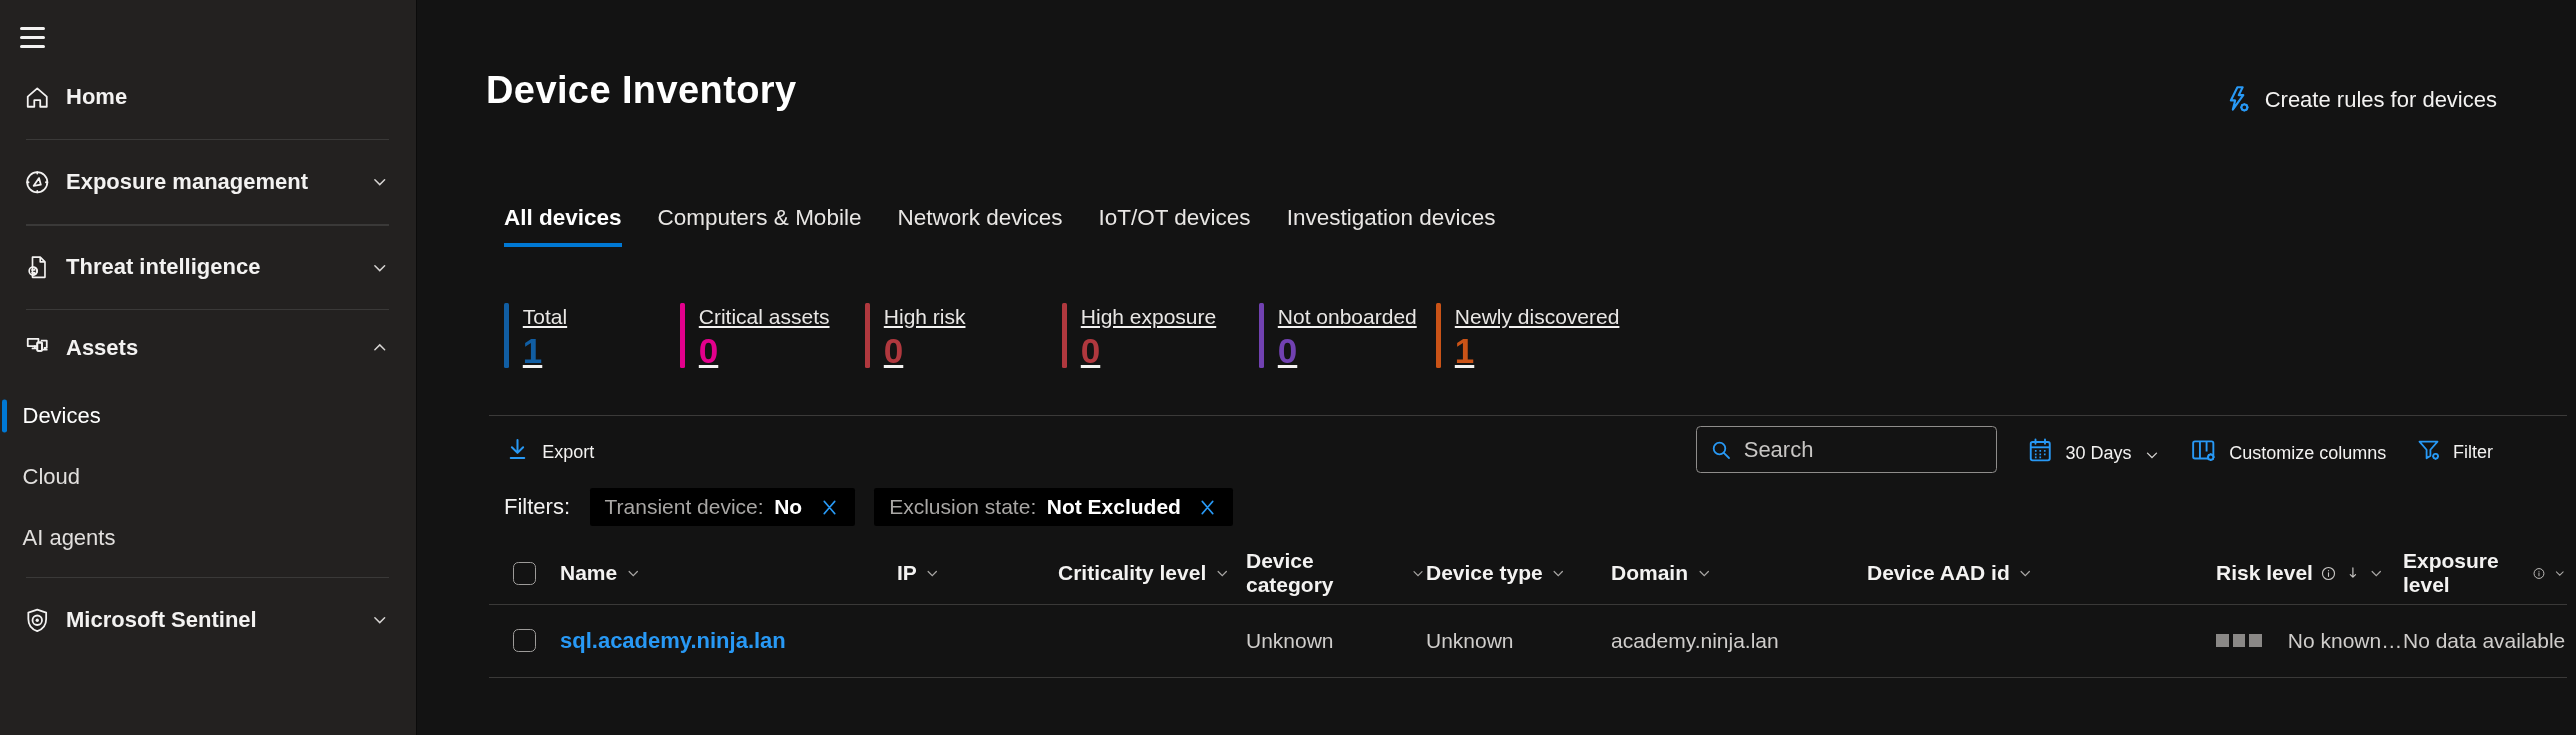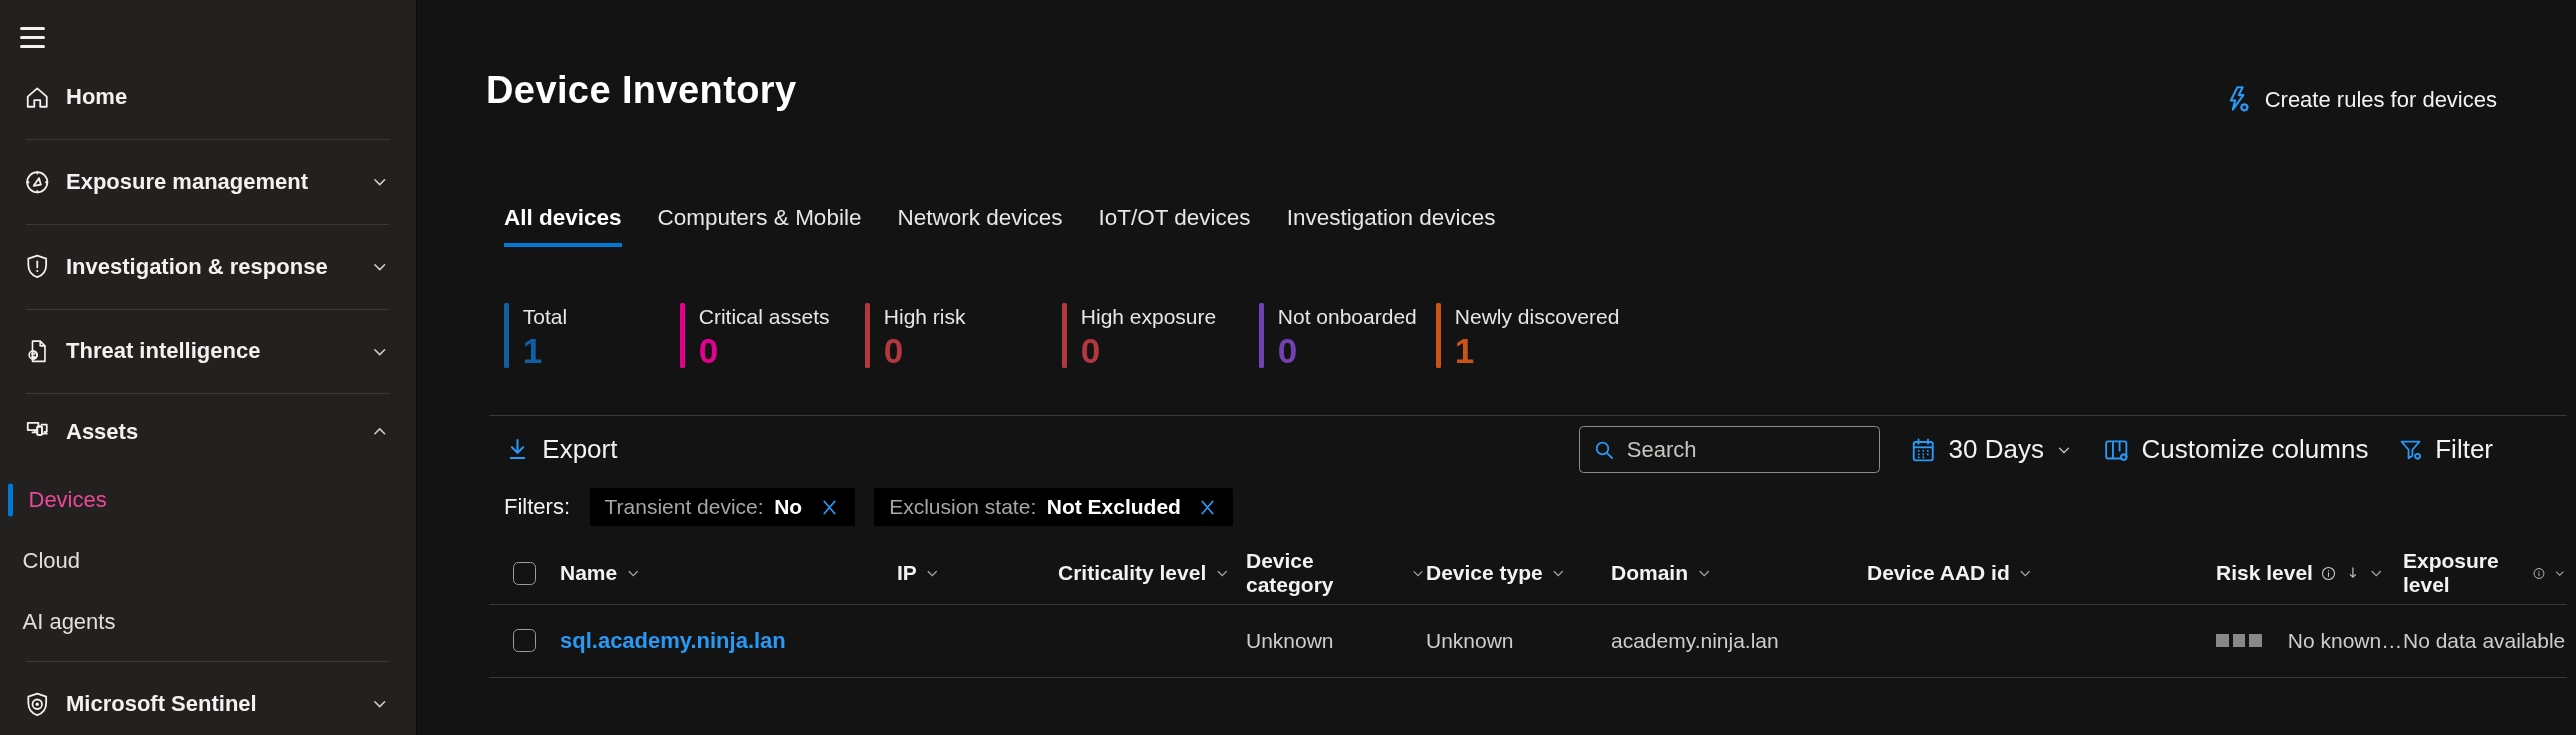--- a/index.html
+++ b/index.html
@@ -13,48 +13,48 @@
   .hamburger span { display:block; height:3px; background:#f3f2f1; border-radius:1.5px; margin-bottom:6px; }
   .hamburger span:last-child { margin-bottom:0; }
   nav { position:absolute; top:55px; left:0; right:0; }
   .nav-item { display:flex; align-items:center; height:84px; padding:0 27px 0 22.5px; cursor:pointer; }
   .nav-item .nav-label { margin-left:15px; font-size:22px; font-weight:600; color:#f3f2f1; }
   .nav-item .chev { margin-left:auto; }
   .nav-divider { height:0.8px; background:#3a3938; margin:0 27px 0 26px; }
   .nav-item.compact { height:75px; }
   .sub-item { position:relative; display:flex; align-items:center; height:61px; padding-left:22.5px;
     font-size:22px; color:#e1dfdd; cursor:pointer; }
-  .sub-item.selected { color:#ec4899;margin-left:6px; }
+  .sub-item.selected { color:#ffffff; }
   .sel-bar { position:absolute; left:1.5px; top:50%; transform:translateY(-50%); width:5.3px; height:33px;
     background:var(--selection,#0078d4); border-radius:2.3px; }
   .sub-gap { height:9px; }
   svg.ic { flex:none; }
 
   
   .main { position:relative; flex:1; min-width:0; background:#131313; }
   h1 { margin:69px 0 0 69px; font-size:38px; font-weight:700; letter-spacing:0.4px; color:#ffffff; }
   .create-rules { position:absolute; top:84px; right:79px; display:flex; align-items:center; gap:12px;
     background:none; border:none; color:#f3f2f1; font-size:22px; font-family:inherit; cursor:pointer; }
 
   .tabs { display:flex; gap:36px; margin:93px 0 0 87px; }
   .tab { font-size:22.5px; color:#e8e6e4; padding-bottom:12px; border-bottom:4.5px solid transparent; cursor:pointer; }
   .tab.selected { color:#ffffff; font-weight:700; border-bottom-color:var(--selection,#0078d4); }
 
-  .stats { display:flex; margin:56px 0 0 87px; }
+  .stats { display:flex; margin:56px 0 0 87px;text-decoration:underline; }
   .stat { display:flex; gap:13.5px; }
   .stat-bar { width:5.3px; height:65px; border-radius:1.5px; flex:none; }
   .stat-label { font-size:21px; color:#e8e6e4; margin-top:1.5px; }
   .stat-value { font-size:35px; font-weight:700; margin-top:4.5px; line-height:1; }
   .stat.w1{width:176px}.stat.w2{width:185px}.stat.w3{width:197px}.stat.w4{width:197px}.stat.w5{width:177px}
 
   .hr { margin:47px 9px 0 72px; height:0.8px; background:#3b3a39; }
 
   .toolbar { display:flex; align-items:center; height:68px; margin:0 83px 0 87px; }
-  .tool-btn { display:flex; align-items:center; gap:11.3px; background:none; border:none; color:#f3f2f1;
-    font-size:26px; font-family:inherit; cursor:pointer; }
+  .tool-btn { display:flex; align-items:flex-end; gap:11.3px; background:none; border:none; color:#f3f2f1;
+    font-size:18px; font-family:inherit; cursor:pointer; }
   .toolbar-right { margin-left:auto; display:flex; align-items:center; gap:28.5px; }
   .searchbox { display:flex; align-items:center; gap:10.5px; width:301px; height:47px;
     border:1.5px solid #8f8d8b; border-radius:4.5px; padding:0 12px; background:transparent; }
   .searchbox input { flex:1; min-width:0; background:transparent; border:none; outline:none;
     font-size:22px; color:#f3f2f1; font-family:inherit; }
   .searchbox input::placeholder { color:#c8c6c4; }
 
   .filters-row { display:flex; align-items:center; gap:19.5px; margin:4.5px 0 0 87px; }
   .filters-label { font-size:22px; color:#f3f2f1; }
   .chip { display:flex; align-items:center; gap:10.5px; height:38px; padding:0 15px;
@@ -104,31 +104,20 @@
           <path d="M9 15 L13.5 8.5 L15 14 Z" stroke-linejoin="round"></path>
           <path d="M12 3.5v1.2 M12 19.3v1.2 M3.5 12h1.2 M19.3 12h1.2" stroke-linecap="round"></path>
         </svg>
         <span class="nav-label">Exposure management</span>
         <svg class="chev" width="19.5" height="19.5" viewBox="0 0 24 24" fill="none" stroke="#d6d4d2" stroke-width="1.8" stroke-linecap="round">
             <polyline points="6,9.5 12,15.5 18,9.5"></polyline>
           </svg>
       </div>
       <div class="nav-divider"></div>
 
-      <div class="nav-item">
-        <svg class="ic" width="28.5" height="28.5" viewBox="0 0 24 24" fill="none" stroke="#f3f2f1" stroke-width="1.5" stroke-linejoin="round">
-          <path d="M12 3 L19.5 5.5 V11 C19.5 16 16.5 19.7 12 21.2 C7.5 19.7 4.5 16 4.5 11 V5.5 Z"></path>
-          <path d="M12 8 v5" stroke-linecap="round"></path>
-            <circle cx="12" cy="16" r="0.9" fill="#f3f2f1" stroke="none"></circle>
-        </svg>
-        <span class="nav-label">Investigation &amp; response</span>
-        <svg class="chev" width="19.5" height="19.5" viewBox="0 0 24 24" fill="none" stroke="#d6d4d2" stroke-width="1.8" stroke-linecap="round">
-            <polyline points="6,9.5 12,15.5 18,9.5"></polyline>
-          </svg>
-      </div>
       <div class="nav-divider"></div>
 
       <div class="nav-item">
         <svg class="ic" width="28.5" height="28.5" viewBox="0 0 24 24" fill="none" stroke="#f3f2f1" stroke-width="1.4" stroke-linejoin="round">
           <path d="M8 3.5 H14.5 L18.5 7.5 V20.5 H8 Z"></path>
           <path d="M14.5 3.5 V7.5 H18.5"></path>
           <circle cx="8.6" cy="15.2" r="3.4"></circle>
           <path d="M8.6 12.2 a3 3 0 0 1 0 6 M7 14 c1 .4 2.2.4 3.2 0 M7 16.4 c1 .4 2.2.4 3.2 0"></path>
         </svg>
         <span class="nav-label">Threat intelligence</span>

